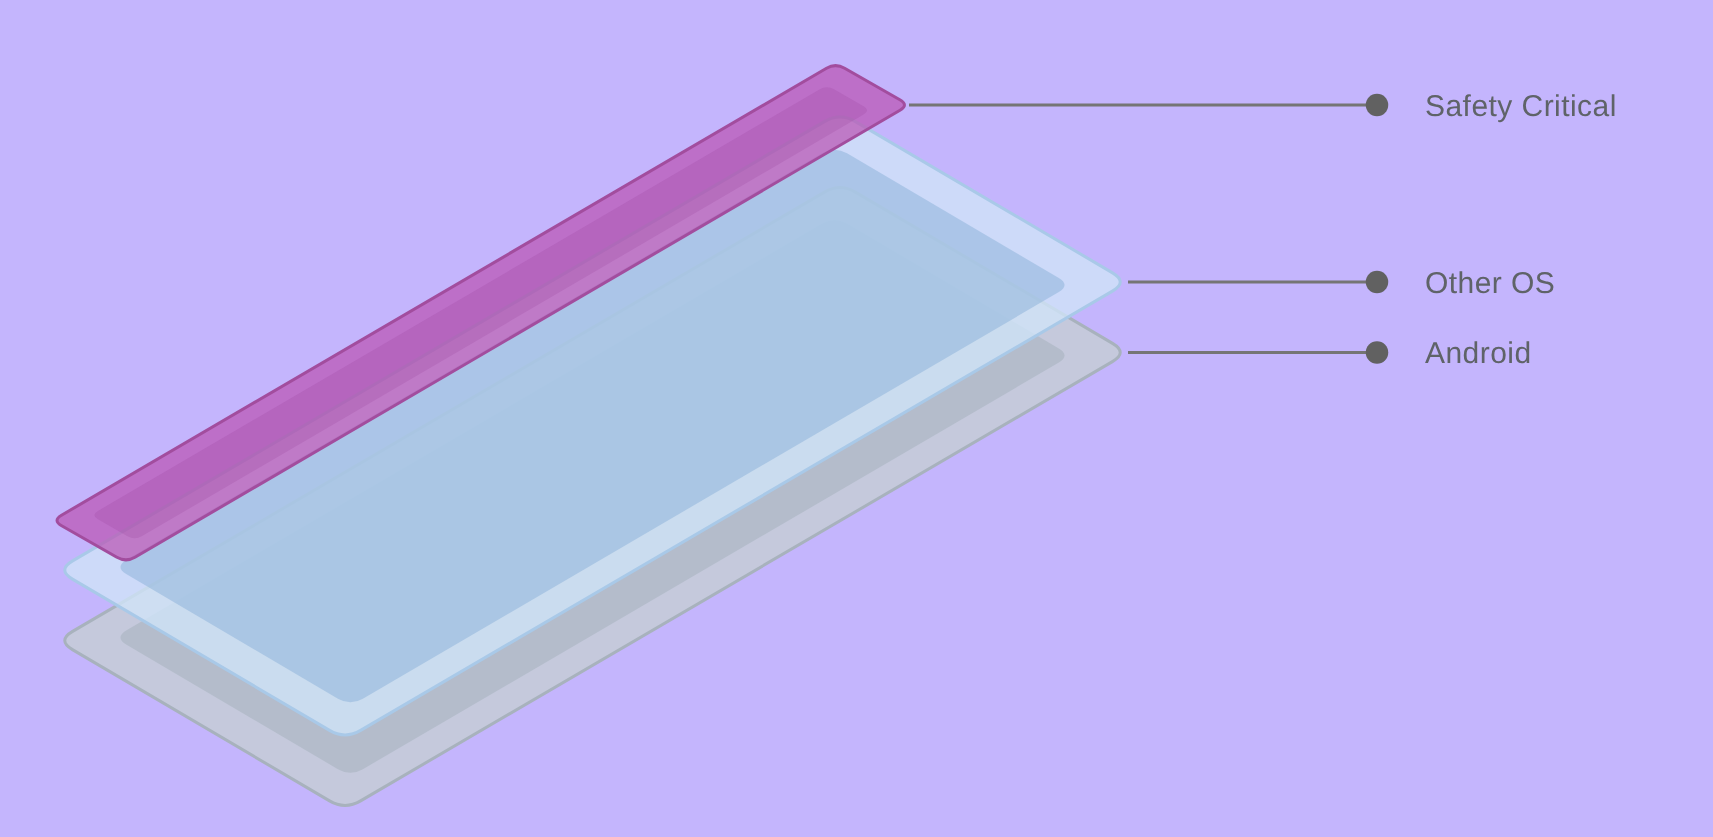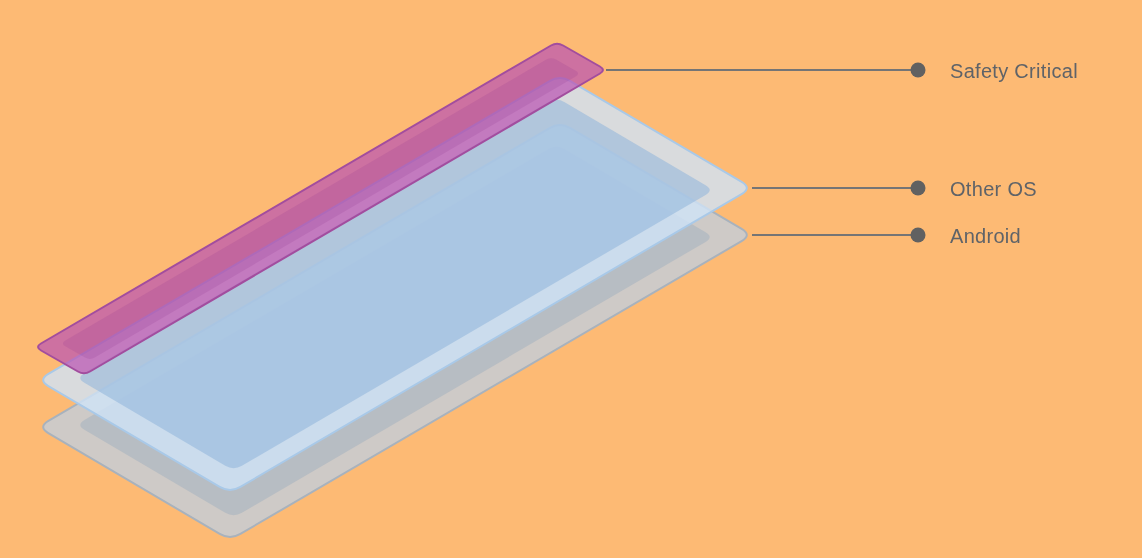--- a/index.html
+++ b/index.html
@@ -4,21 +4,21 @@
 <style>
   html, body {
     margin: 0;
     padding: 0;
     background: #ffffff;
   }
   .stage {
     position: relative;
     width: 1142px;
     height: 558px;
-    background: #fdba74;
+    background: #c4b5fd;
     overflow: hidden;
     font-family: "Liberation Sans", sans-serif;
   }
   svg { display: block; }
   path.outer {
     stroke-width: 2;
     stroke-linejoin: round;
   }
   path.inner {
     stroke: none;

